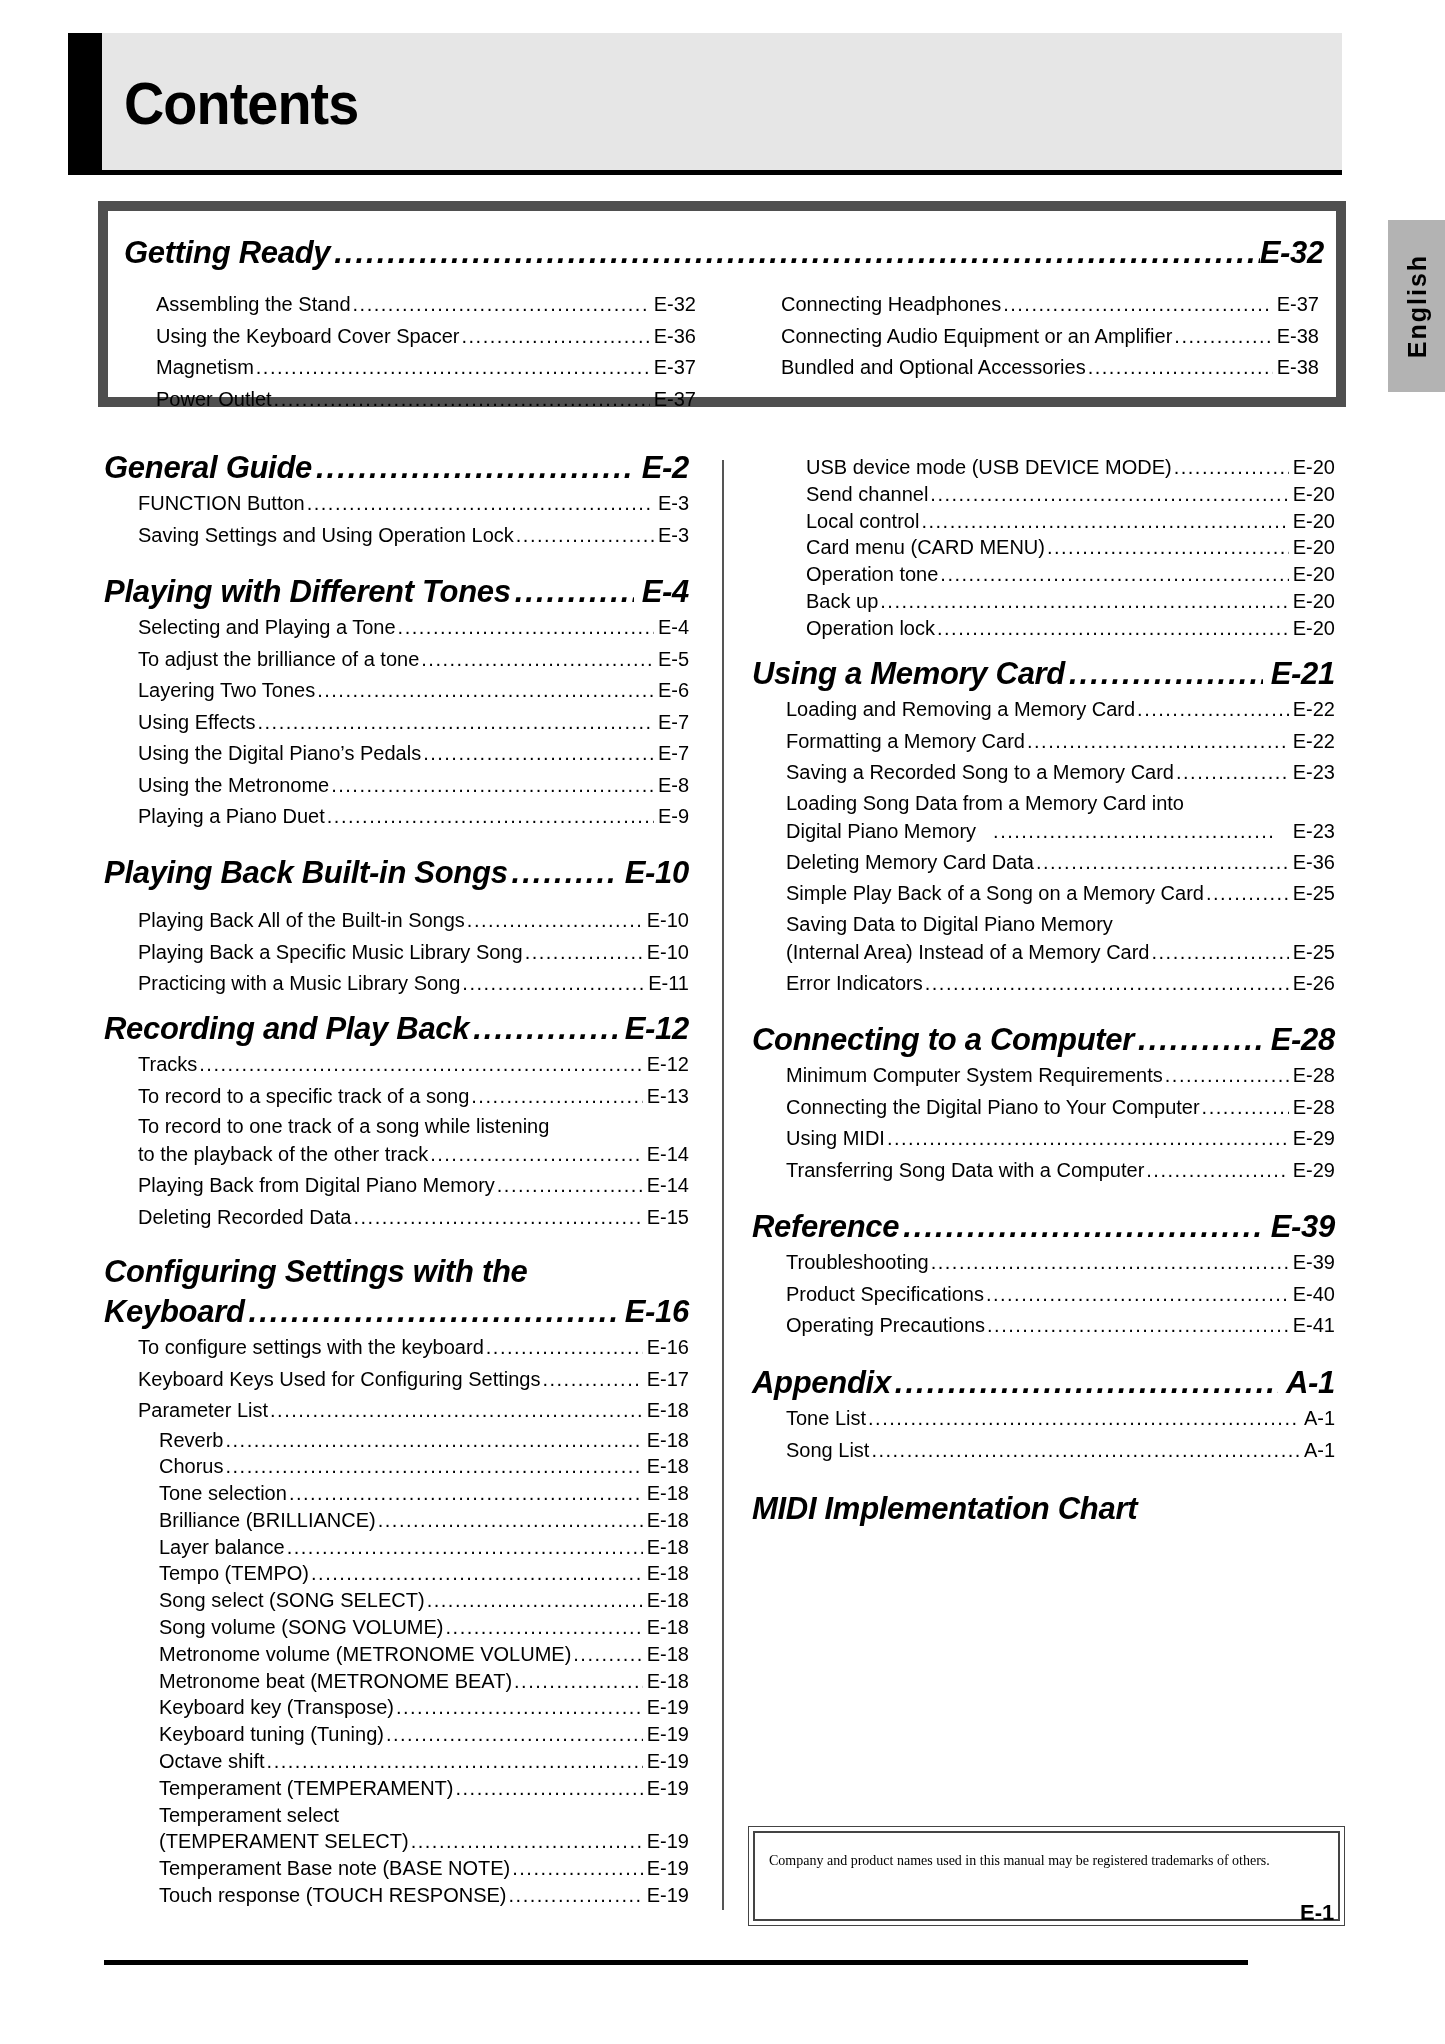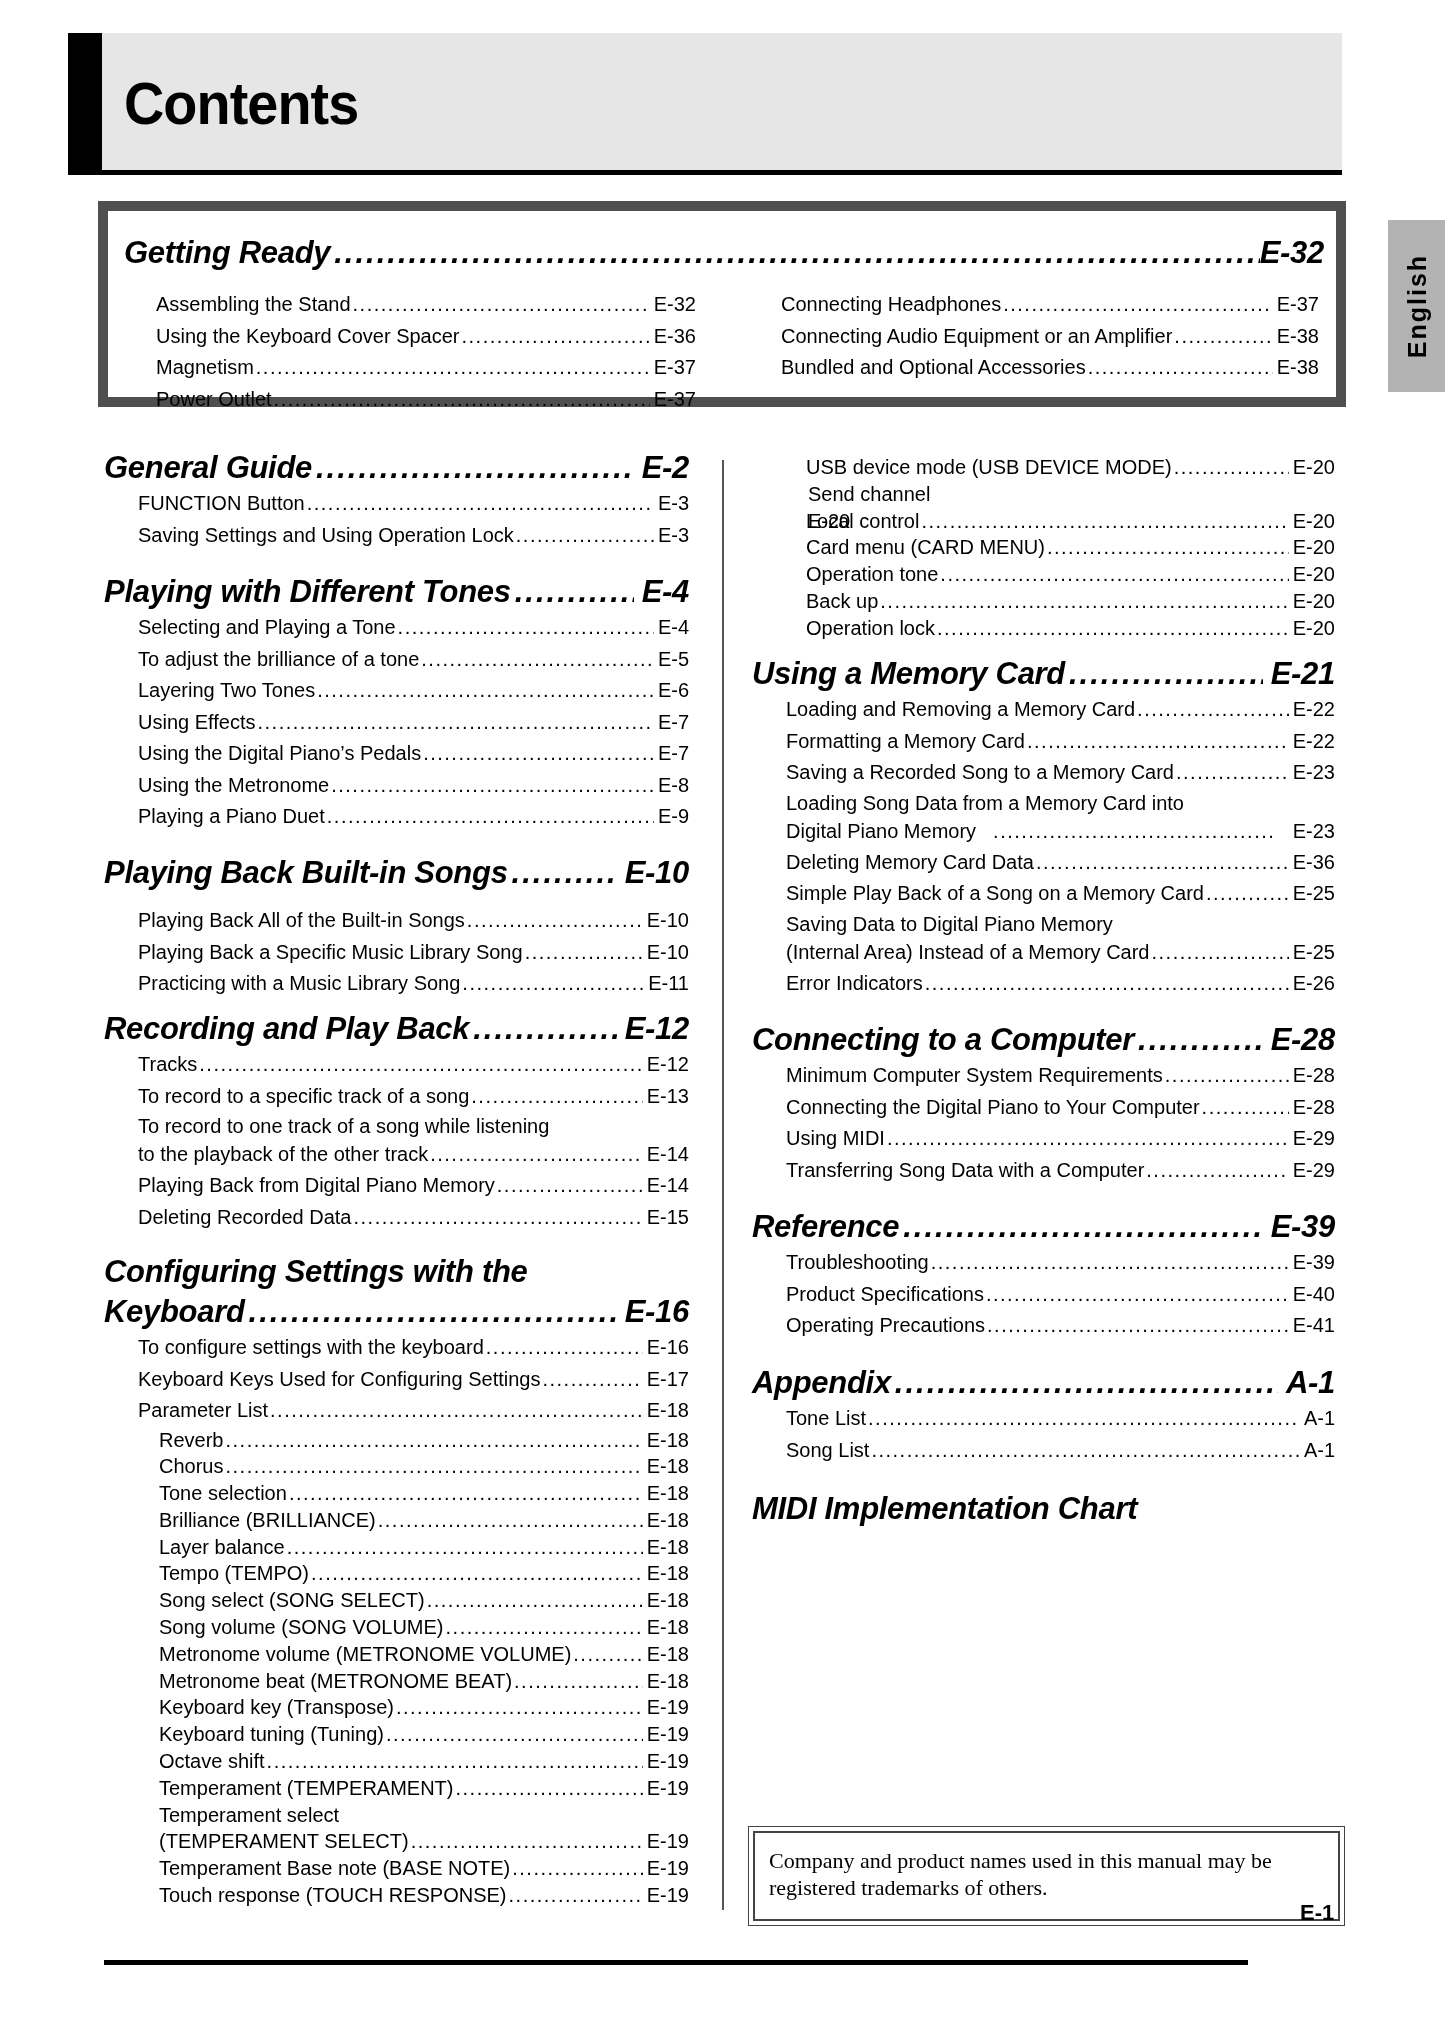--- a/index.html
+++ b/index.html
@@ -52,21 +52,21 @@
 
   .sec-block { position: absolute; left: 0; width: 100%; }
 
   .divider-vert { position: absolute; left: 722px; top: 460px; width: 2px; height: 1450px; background: #555; }
 
   
   .tm-box { position: absolute; left: 748px; top: 1826px; width: 597px; height: 100px; box-sizing: border-box;
             border: 1px solid #444; }
   .tm-box .inner { position: absolute; left: 4px; top: 4px; right: 4px; bottom: 4px; border: 2px solid #444; }
   .tm-box p { margin: 0; position: absolute; left: 20px; top: 20px; font-family: "Liberation Serif", serif;
-              font-size: 22px; line-height: 27px; width: 560px; }
+              font-size: 14px; line-height: 27px; width: 560px; }
 
   .footer-rule { position: absolute; left: 104px; top: 1960px; width: 1144px; height: 5px; background: #000; }
   .page-num { position: absolute; left: 1300px; top: 1900px; font-weight: bold; font-size: 22px; }
 </style>
 </head>
 <body>
 
 <div class="title-bar">
   <div class="left-block"></div>
   <h1>Contents</h1>
@@ -369,21 +369,21 @@
   </div>
 </div>
 
 <div class="col col-right" style="top:454px;">
   <div class="sec-block" style="top:0;">
     <div class="row sub2 indent1" style="padding-left:54px;">
         <span class="lbl">USB device mode (USB DEVICE MODE)</span>
         <span class="dots"></span>
         <span class="pg">E-20</span>
       </div>
-    <div class="row sub2 indent1" style="padding-left:54px;flex-direction:column;">
+    <div class="row sub2 indent1" style="padding-left:54px;">
         <span class="lbl">Send channel</span>
         <span class="dots"></span>
         <span class="pg">E-20</span>
       </div>
     <div class="row sub2 indent1" style="padding-left:54px;">
         <span class="lbl">Local control</span>
         <span class="dots"></span>
         <span class="pg">E-20</span>
       </div>
     <div class="row sub2 indent1" style="padding-left:54px;">

